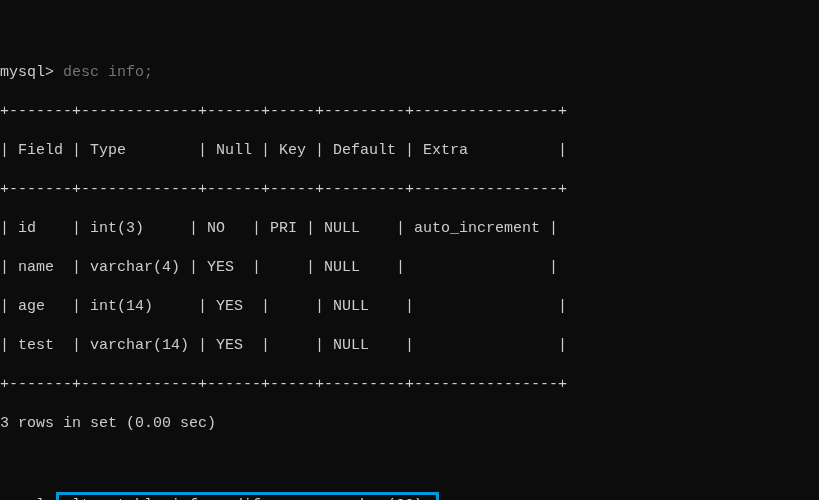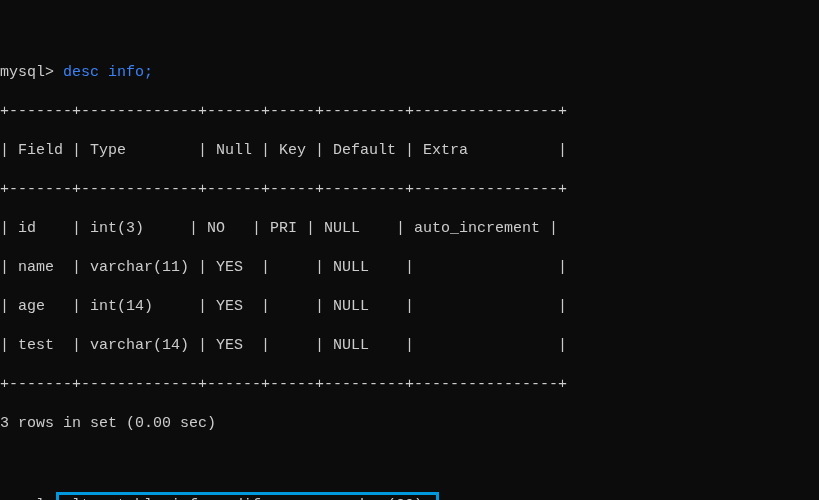--- a/index.html
+++ b/index.html
@@ -8,40 +8,40 @@
     color: #cccccc;
     font-family: "Consolas", "Courier New", monospace;
     font-size: 15px;
     line-height: 1.3;
     padding: 4px 0;
     width: 819px;
     height: 500px;
     overflow: hidden;
     white-space: pre;
   }
-  .cmd { color: #3b82f6; }
+  .cmd { color: #737373; }
   .highlight-box {
     display: inline-block;
     border: 3px solid #0099dd;
     padding: 1px 4px;
     margin-left: 2px;
   }
   .line { display: block; }
   .tbl-border { color: #cccccc; }
 </style>
 </head>
 <body>
 
 
 <span class="line"><span>mysql&gt;</span> <span class="cmd">desc info;</span></span>
 <span class="line tbl-border">+-------+-------------+------+-----+---------+----------------+</span>
 <span class="line">| Field | Type        | Null | Key | Default | Extra          |</span>
 <span class="line tbl-border">+-------+-------------+------+-----+---------+----------------+</span>
 <span class="line">| id    | int(3)     | NO   | PRI | NULL    | auto_increment |</span>
-<span class="line">| name  | varchar(11) | YES  |     | NULL    |                |</span>
+<span class="line">| name  | varchar(4) | YES  |     | NULL    |                |</span>
 <span class="line">| age   | int(14)     | YES  |     | NULL    |                |</span>
 <span class="line">| test  | varchar(14) | YES  |     | NULL    |                |</span>
 <span class="line tbl-border">+-------+-------------+------+-----+---------+----------------+</span>
 <span class="line">3 rows in set (0.00 sec)</span>
 <span class="line"> </span>
 <span class="line"><span>mysql&gt;</span><span class="highlight-box"><span>alter table info modify name varchar(20);</span></span></span>
 
 
 
 

